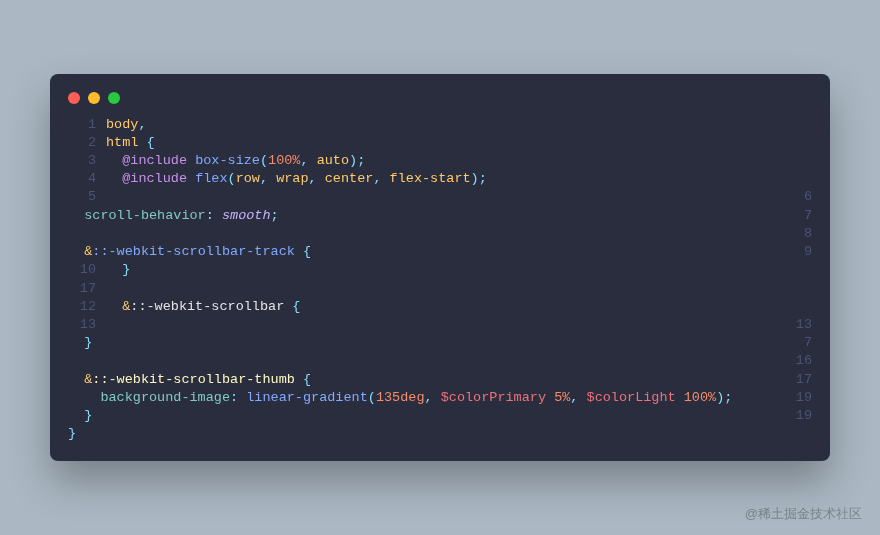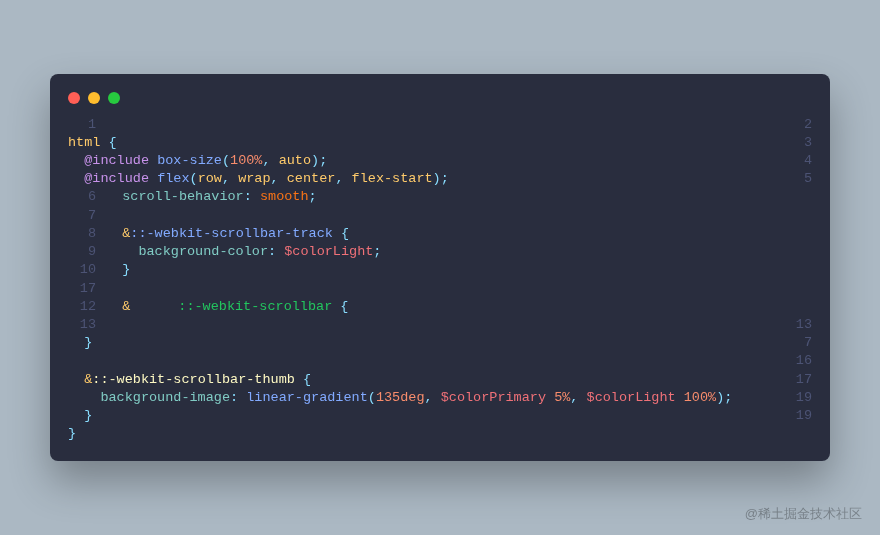--- a/index.html
+++ b/index.html
@@ -56,41 +56,41 @@
 <body>
 
 <div class="window">
   <div class="titlebar">
       <span class="dot" style="background: rgb(255, 95, 86);"></span>
       <span class="dot" style="background: rgb(255, 189, 46);"></span>
       <span class="dot" style="background: rgb(39, 201, 63);"></span>
     </div>
   <div class="code">
       <div class="gutter">1</div>
+      <div class="line"><span style="color: rgb(255, 203, 107);">body</span><span style="color: rgb(137, 221, 255);">,</span></div>
       <div class="gutter">2</div>
       <div class="line"><span style="color: rgb(255, 203, 107);">html</span><span style="color: rgb(166, 172, 205);"> </span><span style="color: rgb(137, 221, 255);">{</span></div>
       <div class="gutter">3</div>
       <div class="line"><span style="color: rgb(166, 172, 205);">  </span><span style="color: rgb(199, 146, 234);">@include</span><span style="color: rgb(166, 172, 205);"> </span><span style="color: rgb(130, 170, 255);">box-size</span><span style="color: rgb(137, 221, 255);">(</span><span style="color: rgb(247, 140, 108);">100%</span><span style="color: rgb(137, 221, 255);">, </span><span style="color: rgb(255, 203, 107);">auto</span><span style="color: rgb(137, 221, 255);">)</span><span style="color: rgb(137, 221, 255);">;</span></div>
       <div class="gutter">4</div>
       <div class="line"><span style="color: rgb(166, 172, 205);">  </span><span style="color: rgb(199, 146, 234);">@include</span><span style="color: rgb(166, 172, 205);"> </span><span style="color: rgb(130, 170, 255);">flex</span><span style="color: rgb(137, 221, 255);">(</span><span style="color: rgb(255, 203, 107);">row</span><span style="color: rgb(137, 221, 255);">, </span><span style="color: rgb(255, 203, 107);">wrap</span><span style="color: rgb(137, 221, 255);">, </span><span style="color: rgb(255, 203, 107);">center</span><span style="color: rgb(137, 221, 255);">, </span><span style="color: rgb(255, 203, 107);">flex-start</span><span style="color: rgb(137, 221, 255);">)</span><span style="color: rgb(137, 221, 255);">;</span></div>
       <div class="gutter">5</div>
       <div class="gutter">6</div>
-      <div class="line"><span style="color: rgb(166, 172, 205);">  </span><span style="color: rgb(128, 203, 196);">scroll-behavior</span><span style="color: rgb(137, 221, 255);">: </span><span style="color: #f97316;">smooth</span><span style="color: rgb(137, 221, 255);">;</span></div>
+      <div class="line"><span style="color: rgb(166, 172, 205);">  </span><span style="color: rgb(128, 203, 196);">scroll-behavior</span><span style="color: rgb(137, 221, 255);">: </span><span style="color: #c4b5fd; font-style: italic;">smooth</span><span style="color: rgb(137, 221, 255);">;</span></div>
       <div class="gutter">7</div>
       <div class="line"> </div>
       <div class="gutter">8</div>
       <div class="line"><span style="color: rgb(166, 172, 205);">  </span><span style="color: rgb(255, 203, 107);">&amp;</span><span style="color: rgb(130, 170, 255);">::-webkit-scrollbar-track</span><span style="color: rgb(166, 172, 205);"> </span><span style="color: rgb(137, 221, 255);">{</span></div>
       <div class="gutter">9</div>
-      <div class="line"><span style="color: rgb(166, 172, 205);">    </span><span style="color: rgb(128, 203, 196);">background-color</span><span style="color: rgb(137, 221, 255);">: </span><span style="color: rgb(240, 113, 120);">$colorLight</span><span style="color: rgb(137, 221, 255);">;</span></div>
       <div class="gutter">10</div>
       <div class="line"><span style="color: rgb(166, 172, 205);">  </span><span style="color: rgb(137, 221, 255);">}</span></div>
       <div class="gutter">17</div>
       <div class="line"> </div>
       <div class="gutter">12</div>
-      <div class="line"><span style="color: rgb(166, 172, 205);">  </span><span style="color: rgb(255, 203, 107);">&amp;</span><span style="color: #22c55e; margin-left: 48px;">::-webkit-scrollbar</span><span style="color: rgb(166, 172, 205);"> </span><span style="color: rgb(137, 221, 255);">{</span></div>
+      <div class="line"><span style="color: rgb(166, 172, 205);">  </span><span style="color: rgb(255, 203, 107);">&amp;</span><span style="color: #e5e5e5;">::-webkit-scrollbar</span><span style="color: rgb(166, 172, 205);"> </span><span style="color: rgb(137, 221, 255);">{</span></div>
       <div class="gutter">13</div>
       <div class="gutter">13</div>
       <div class="line"><span style="color: rgb(166, 172, 205);">  </span><span style="color: rgb(137, 221, 255);">}</span></div>
       <div class="gutter">7</div>
       <div class="line"> </div>
       <div class="gutter">16</div>
       <div class="line"><span style="color: rgb(166, 172, 205);">  </span><span style="color: rgb(255, 203, 107);">&amp;</span><span style="color: #fef9c3;">::-webkit-scrollbar-thumb</span><span style="color: rgb(166, 172, 205);"> </span><span style="color: rgb(137, 221, 255);">{</span></div>
       <div class="gutter">17</div>
       <div class="line"><span style="color: rgb(166, 172, 205);">    </span><span style="color: rgb(128, 203, 196);">background-image</span><span style="color: rgb(137, 221, 255);">: </span><span style="color: rgb(130, 170, 255);">linear-gradient</span><span style="color: rgb(137, 221, 255);">(</span><span style="color: rgb(247, 140, 108);">135deg</span><span style="color: rgb(137, 221, 255);">, </span><span style="color: rgb(240, 113, 120);">$colorPrimary</span><span style="color: rgb(166, 172, 205);"> </span><span style="color: rgb(247, 140, 108);">5%</span><span style="color: rgb(137, 221, 255);">, </span><span style="color: rgb(240, 113, 120);">$colorLight</span><span style="color: rgb(166, 172, 205);"> </span><span style="color: rgb(247, 140, 108);">100%</span><span style="color: rgb(137, 221, 255);">)</span><span style="color: rgb(137, 221, 255);">;</span></div>
       <div class="gutter">19</div>

